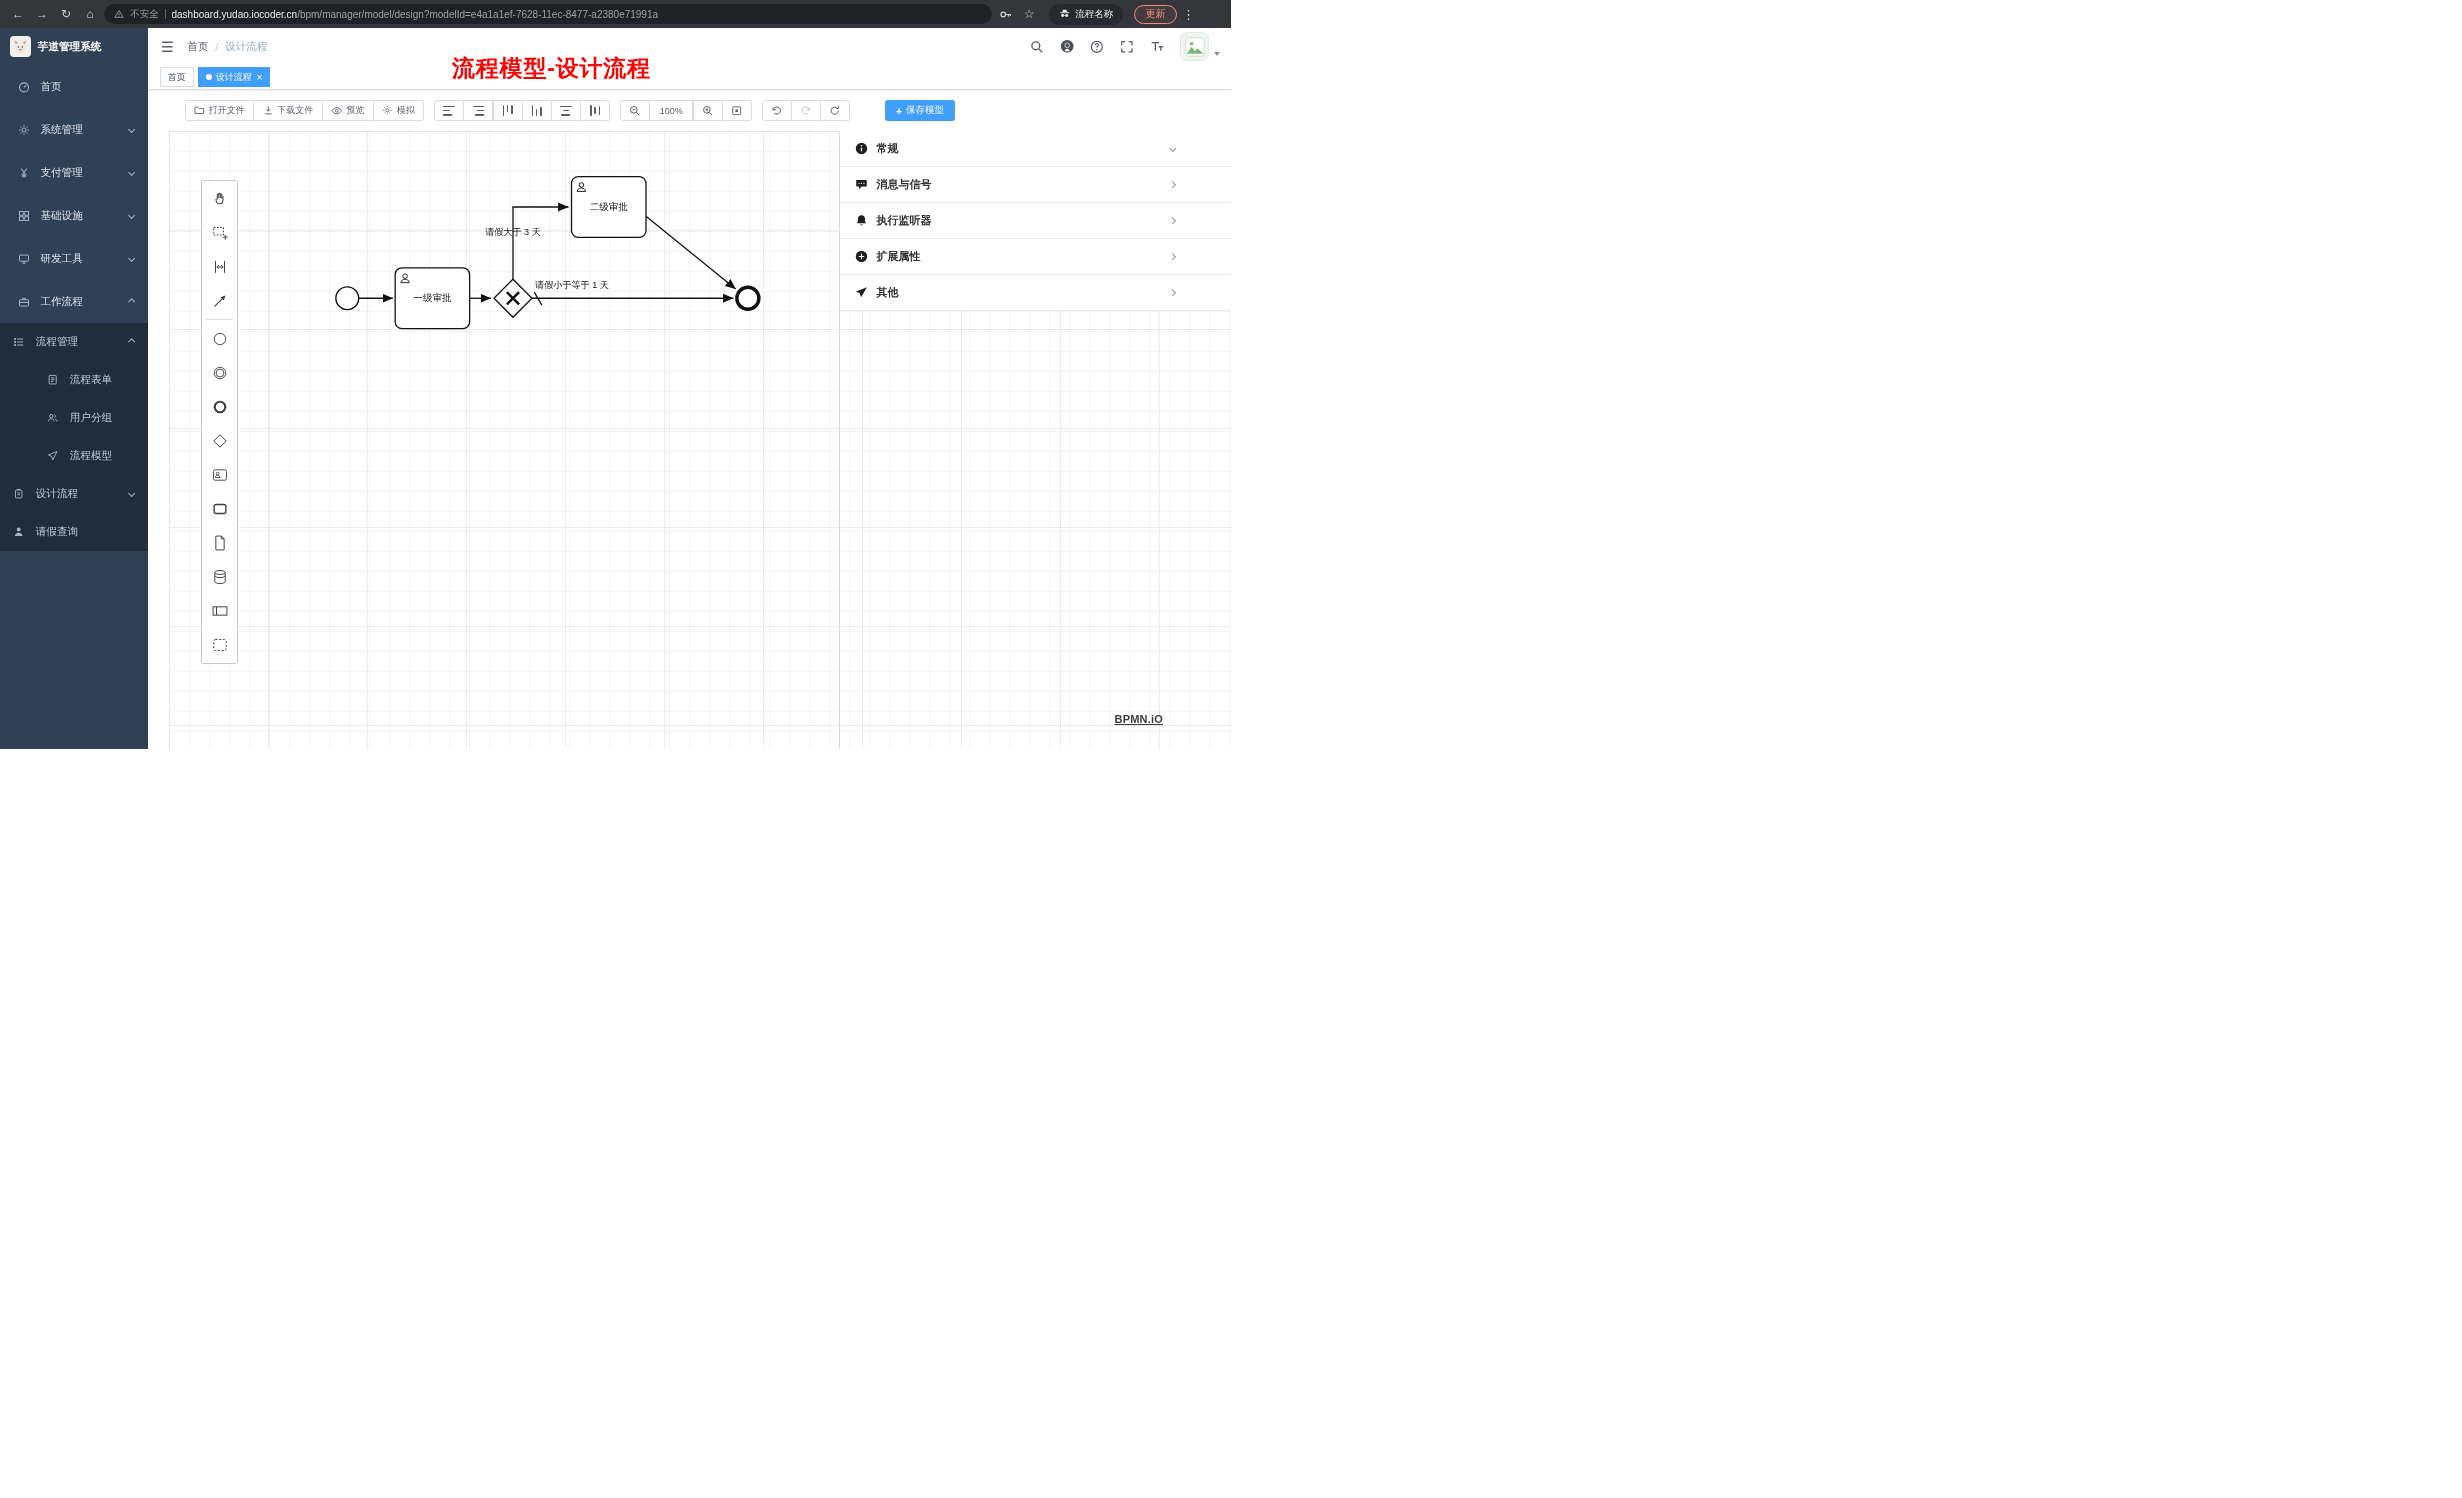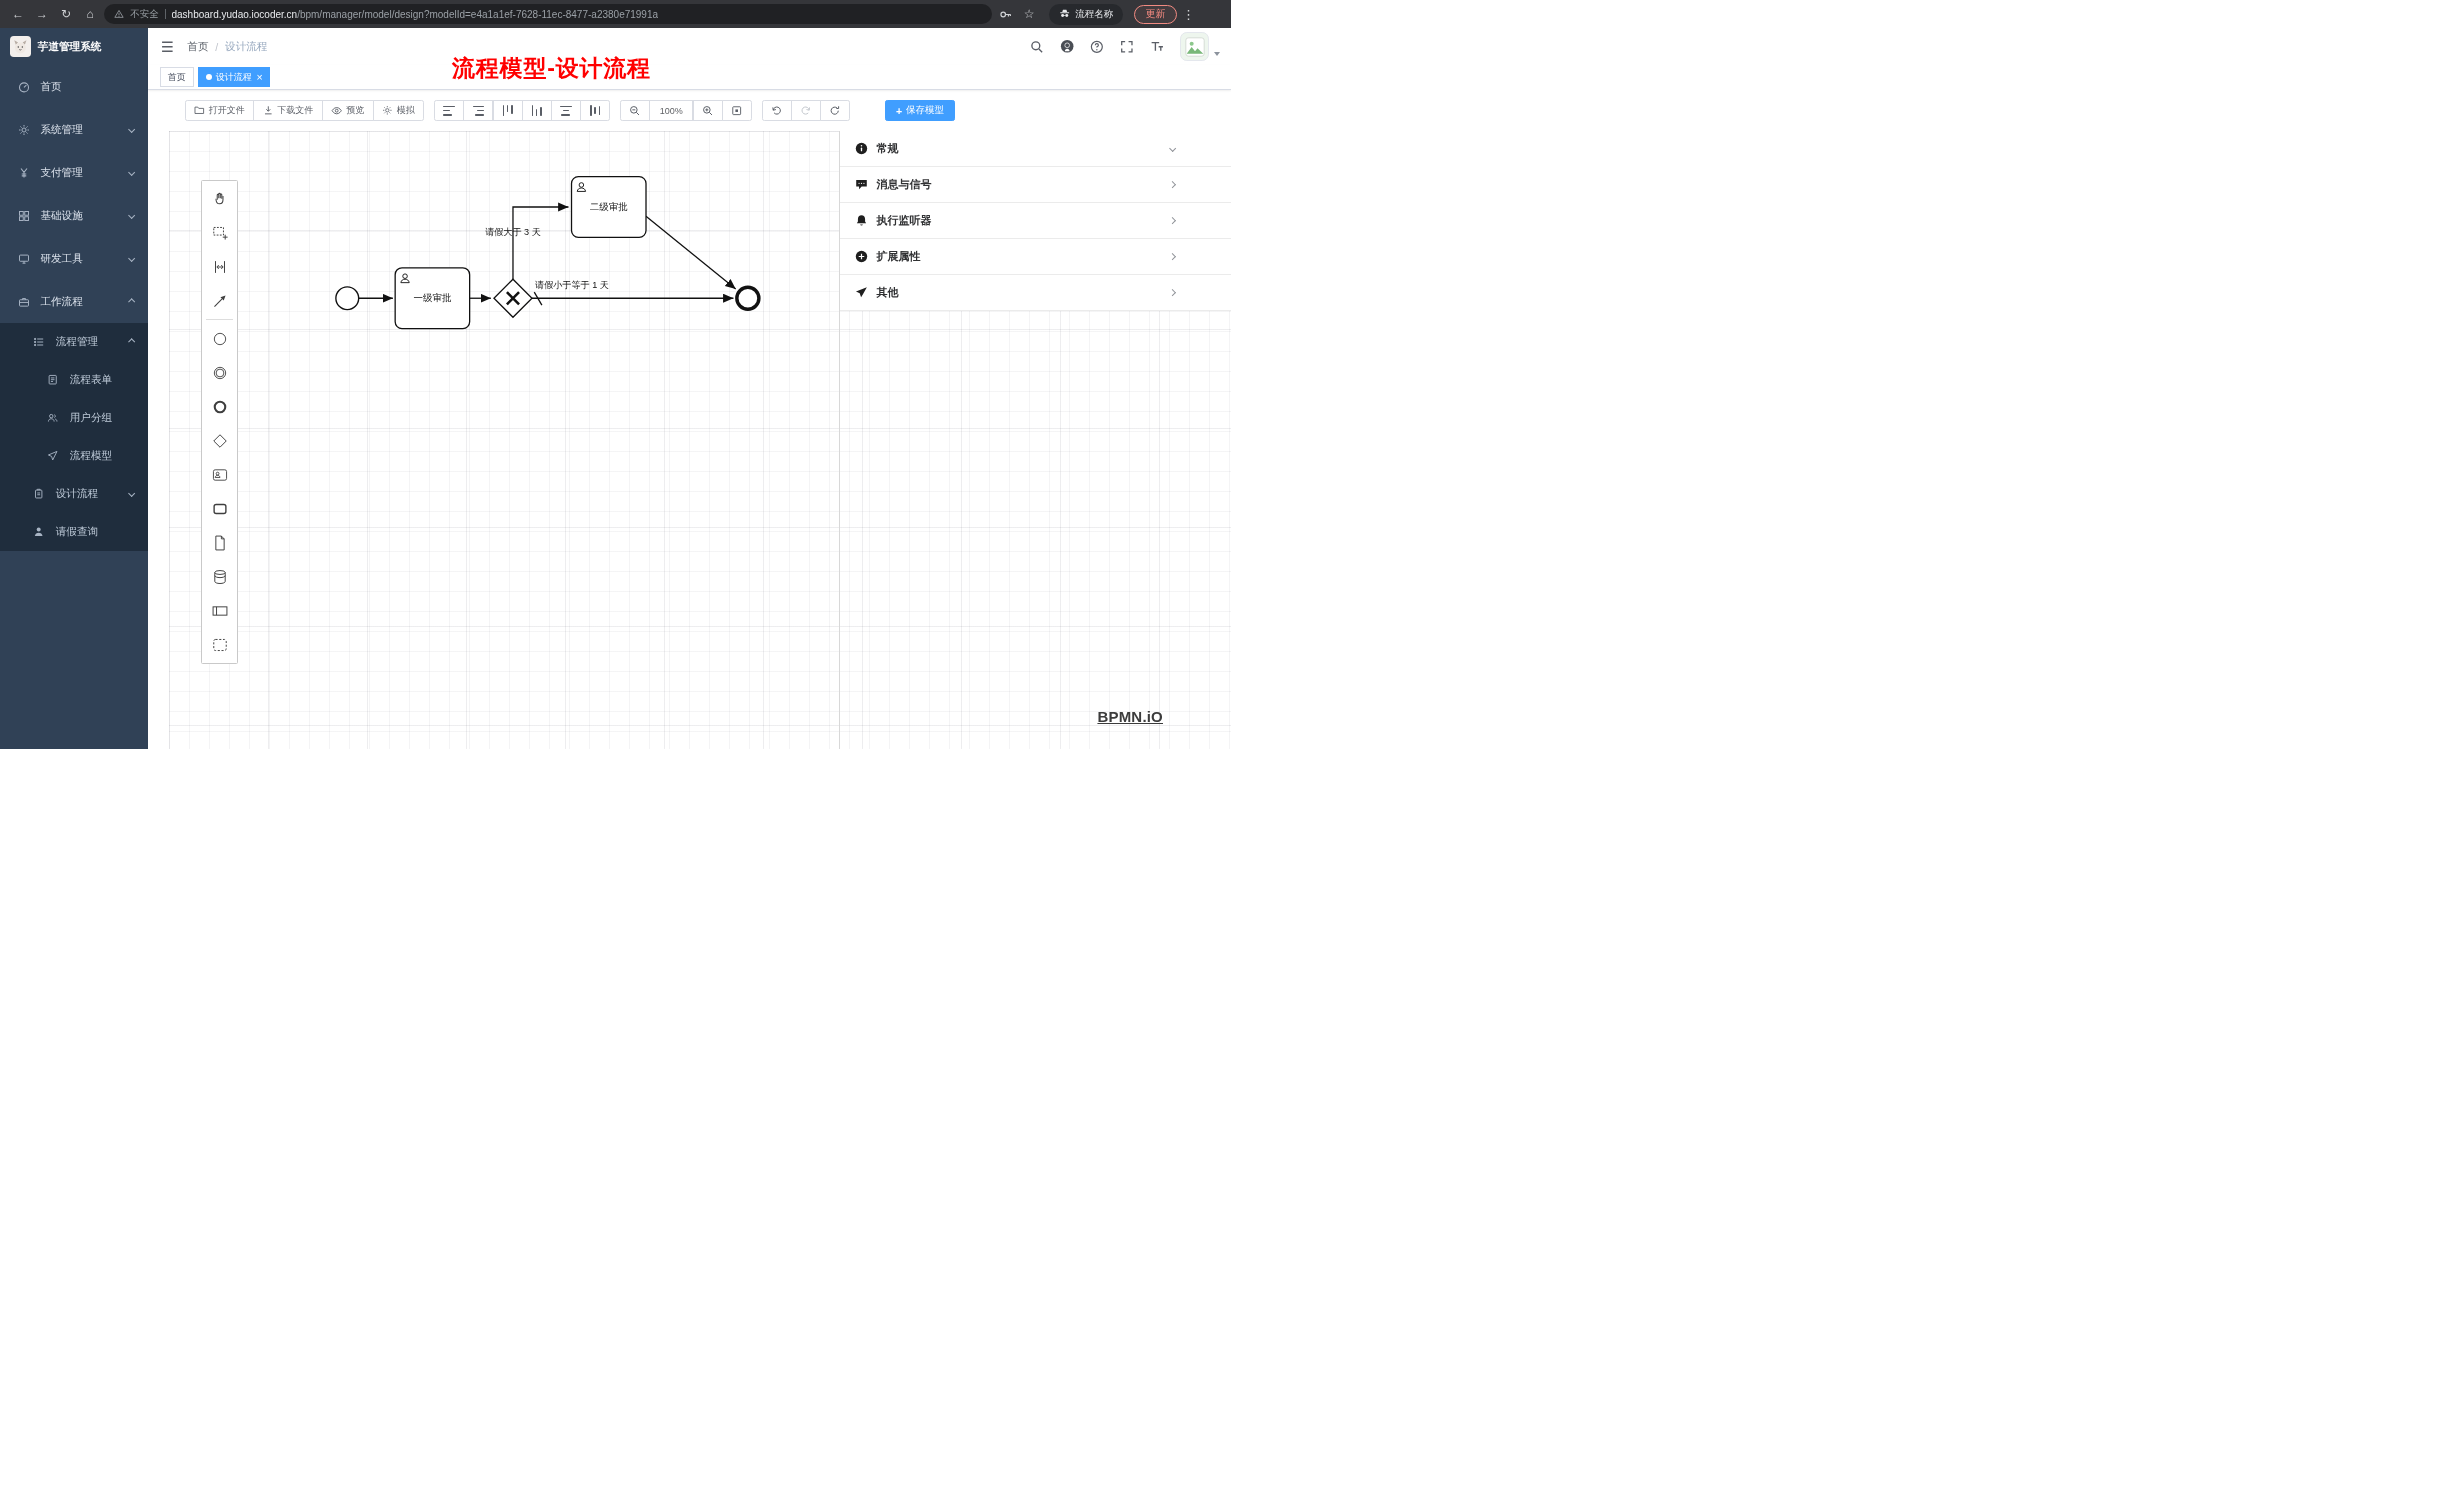--- a/index.html
+++ b/index.html
@@ -28,21 +28,21 @@
   .app { display:flex; height:721px; }
   .sidebar { width:148px; flex:0 0 148px; background:#304156; color:#c6cfdd; overflow:hidden; }
   .logo-row { height:37px; display:flex; align-items:center; gap:6.8px; padding:0 10px; cursor:pointer; }
   .logo-img { width:21px; height:21px; border-radius:3.8px; background:#f3efec; display:flex; align-items:center; justify-content:center; overflow:hidden; }
   .logo-title { color:#fff; font-weight:700; font-size:10.6px; white-space:nowrap; }
   .menu-item { height:43px; display:flex; align-items:center; gap:10px; padding:0 10.6px 0 16.7px; font-size:10.6px; cursor:pointer; }
   .menu-item .mi-icon { width:13.7px; display:flex; justify-content:center; color:#a8b4c4; }
   .mi-label { flex:1; white-space:nowrap; color:#dbe2ec; }
   .sub .mi-label { color:#bfcbd9; }
   .submenu { background:#1f2d3d; }
-  .menu-item.lv2 { height:38px; padding-left:32px;justify-content:space-between; }
+  .menu-item.lv2 { height:38px; padding-left:12px;justify-content:space-between; }
   .menu-item.lv3 { height:38px; padding-left:46px; }
   .chev { width:5.3px; height:5.3px; border-right:1.2px solid #a8b4c4; border-bottom:1.2px solid #a8b4c4; display:inline-block; flex:0 0 auto; margin-right:3px; }
   .chev.down { transform:rotate(45deg); }
   .chev.up { transform:rotate(-135deg); }
   .chev.right { transform:rotate(-45deg); }
 
   .main { flex:1; display:flex; flex-direction:column; min-width:0; position:relative; background:#fff; }
 
   
   .navbar { height:37px; display:flex; align-items:center; padding:0 11.4px; background:#fff; }
@@ -92,21 +92,21 @@
   .canvas { position:absolute; left:0; right:0; top:41px; bottom:0; background:
       linear-gradient(to right, rgba(60,60,80,0.055) 0.8px, transparent 0.8px),
       linear-gradient(to bottom, rgba(60,60,80,0.055) 0.8px, transparent 0.8px),
       linear-gradient(to right, rgba(60,60,80,0.09) 0.8px, transparent 0.8px),
       linear-gradient(to bottom, rgba(60,60,80,0.09) 0.8px, transparent 0.8px);
     background-size:20px 20px, 20px 20px, 99px 99px, 99px 99px; }
   .diagram-svg { position:absolute; left:0; top:0; }
   .palette { position:absolute; left:32px; top:49px; width:37px; background:#fff; border:0.8px solid #c9c9c9; border-radius:1.5px; padding:0.8px 0; z-index:3; }
   .pal-item { width:35px; height:34px; display:flex; align-items:center; justify-content:center; color:#3f3f3f; cursor:pointer; }
   .pal-sep { border-top:0.8px solid #ddd; margin:1.5px 3.8px; }
-  .watermark { position:absolute; right:68px; bottom:24px; font-weight:800; font-size:15px; color:#3c3c3c; text-decoration:underline; letter-spacing:0.2px; cursor:pointer; }
+  .watermark { position:absolute; right:68px; bottom:24px; font-weight:800; font-size:11px; color:#3c3c3c; text-decoration:underline; letter-spacing:0.2px; cursor:pointer; }
 
   
   .props { position:absolute; top:41px; right:0; bottom:0; width:392px; border-left:0.8px solid #d8d8d8; z-index:4; }
   .p-sections { background:#4d7c0f; }
   .p-section { border-bottom:0.8px solid #ebebeb; background:#fff; }
   .p-head { height:35px; display:flex; align-items:center; gap:8.4px; padding:0 56px 0 15px; cursor:pointer; }
   .p-title { font-size:11px; font-weight:700; color:#303133; flex:1; }
   .p-head .chev { border-color:#909399; margin-right:0; }
   .p-fields { padding:1.5px 0 10.6px 0; }
   .f-row { display:flex; align-items:center; margin:6.8px 0 6.8px 25px; }

